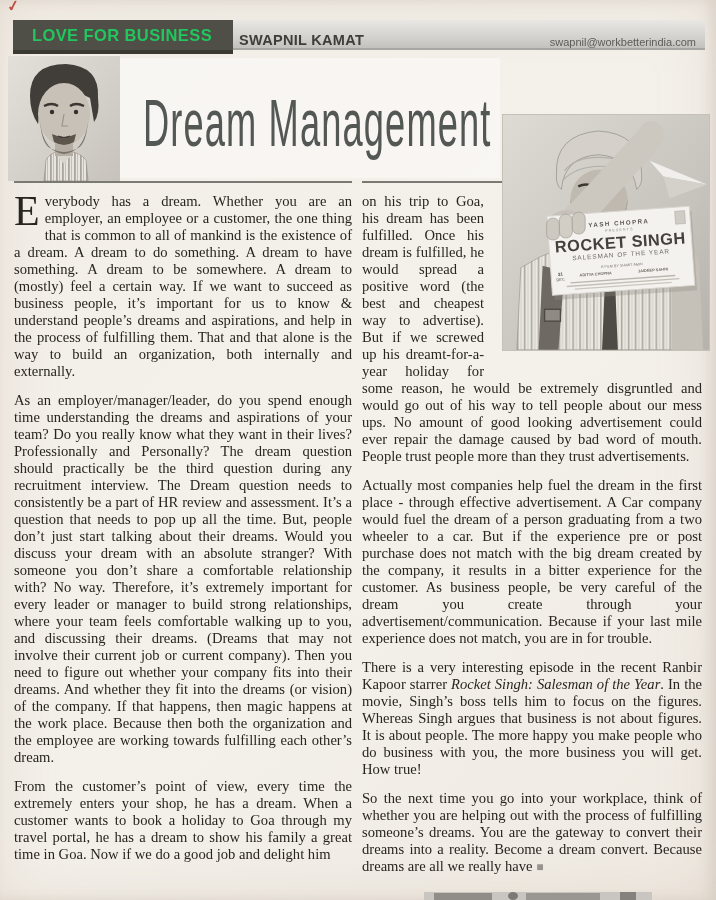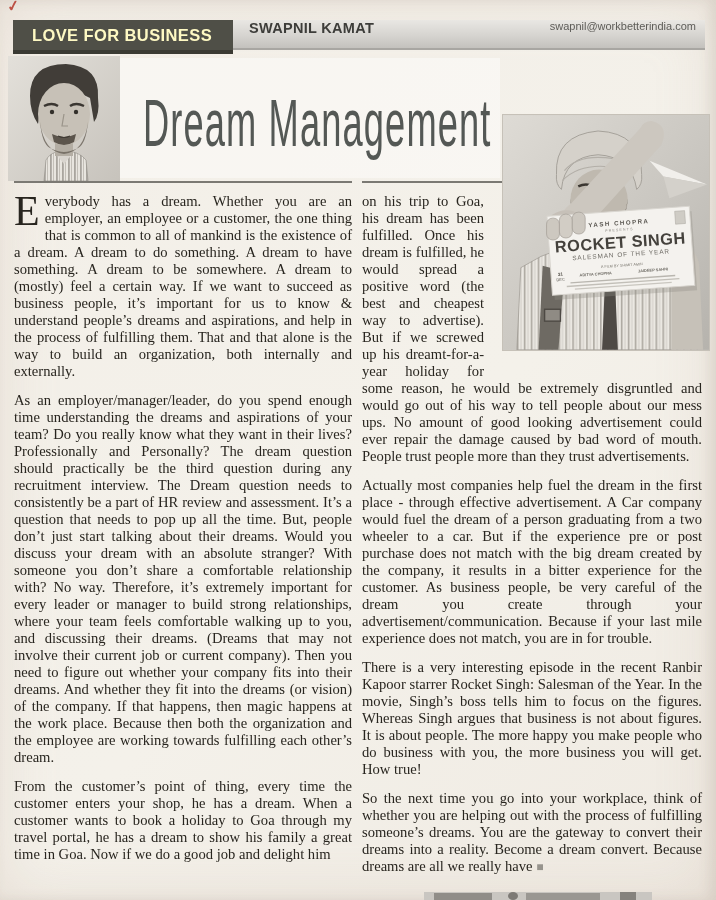--- a/index.html
+++ b/index.html
@@ -6,29 +6,29 @@
   .page{
     position:relative; width:716px; height:900px; margin:0 auto;
     background:linear-gradient(135deg,#f3efe8 0%,#f4f1ea 55%,#efeae2 100%);
     box-shadow:inset 0 0 60px rgba(186,160,140,.22), inset -6px 0 12px rgba(150,140,125,.18);
     overflow:hidden;
     font-family:"Liberation Serif", serif;
   }
   
   .masthead{position:absolute;left:13px;top:20px;width:692px;height:30px;display:flex;}
   .masthead-label{
-    background:#4f4f47;color:#fef9c3;display:flex;align-items:center;
+    background:#4f4f47;color:#22c55e;display:flex;align-items:center;
     font:700 16.5px/1 "Liberation Sans", sans-serif;letter-spacing:.4px;
     padding:0 21px 0 19px;border-bottom:4px solid #3a3a33;box-sizing:border-box;height:34px;
   }
   .masthead-right{
     flex:1;height:30px;box-sizing:border-box;
     background:linear-gradient(180deg,#e9e7e3 0%,#d6d4d0 55%,#c3c1bd 100%);
     border-bottom:2px solid #a8a6a2;
-    display:flex;align-items:flex-start;justify-content:space-between;padding:0 9px 0 16px;gap:38px;
+    display:flex;align-items:flex-end;justify-content:space-between;padding:0 9px 0 6px;gap:38px;
   }
   .author-name{font:700 14.5px "Liberation Sans", sans-serif;color:#3d3d3a;letter-spacing:.3px;}
   .author-email{font:400 11px "Liberation Sans", sans-serif;color:#5d5c58;}
   .red-mark{position:absolute;left:7px;top:-3px;color:#b5382b;font:700 15px "Liberation Sans",sans-serif;transform:rotate(-10deg);opacity:.85;}
   
   .title-band{position:absolute;left:118px;top:58px;width:382px;height:120px;background:rgba(255,255,255,.42);}
   .page-title{
     position:absolute;left:143px;top:88px;white-space:nowrap;
     font:400 66px/70px "Liberation Sans", sans-serif;color:#545855;
     letter-spacing:2px;transform:scaleX(.55);transform-origin:0 0;
@@ -40,21 +40,21 @@
   .col{position:absolute;top:181px;z-index:2;}
   .col-left{left:14px;width:338px;}
   .col-right{left:362px;width:340px;}
   .rule{height:4px;border-top:2px solid #7b7973;margin-bottom:6px;}
   .col p{
     margin:0 0 12px;font-size:14.6px;line-height:17px;color:#28251f;
     text-align:justify;
   }
   .dropcap{float:left;font:400 42px/34px "Liberation Serif", serif;color:#28251f;padding:1px 5px 0 0;}
   .photo-spacer{float:right;width:218px;height:172px;}
-  .italic{}
+  .italic{font-style:italic;}
   .end-mark{color:#97948d;font-size:12px;}
   
   .footer-frag{position:absolute;left:424px;top:892px;width:228px;height:8px;background:#c9c6c1;overflow:hidden;z-index:3;}
   .footer-frag .b1{position:absolute;left:10px;top:1px;width:58px;height:7px;background:#908d88;}
   .footer-frag .b2{position:absolute;left:84px;top:0;width:10px;height:8px;background:#7d7a75;border-radius:50%;}
   .footer-frag .b3{position:absolute;left:102px;top:1px;width:74px;height:7px;background:#9a9792;}
   .footer-frag .b4{position:absolute;left:196px;top:0;width:16px;height:8px;background:#85827d;}
 </style>
 </head>
 <body>
@@ -167,21 +167,21 @@
       <rect x="44" y="104" width="13" height="22" rx="6" fill="#cdc8c0" stroke="#a29d95" stroke-width=".7"></rect>
       <rect x="57" y="100" width="13" height="24" rx="6" fill="#d2cdc5" stroke="#a29d95" stroke-width=".7"></rect>
       <rect x="70" y="98" width="13" height="22" rx="6" fill="#cdc8c0" stroke="#a29d95" stroke-width=".7"></rect>
     </g>
   </svg>
 
   <div class="col col-left">
     <div class="rule"></div>
     <p><span class="dropcap">E</span><span>verybody has a dream. Whether you are an employer, an employee or a customer, the one thing that is common to all of mankind is the existence of a dream. A dream to do something. A dream to have something. A dream to be somewhere. A dream to (mostly) feel a certain way. If we want to succeed as business people, it’s important for us to know &amp; understand people’s dreams and aspirations, and help in the process of fulfilling them. That and that alone is the way to build an organization, both internally and externally.</span></p>
     <p>As an employer/manager/leader, do you spend enough time understanding the dreams and aspirations of your team? Do you really know what they want in their lives? Professionally and Personally? The dream question should practically be the third question during any recruitment interview. The Dream question needs to consistently be a part of HR review and assessment. It’s a question that needs to pop up all the time. But, people don’t just start talking about their dreams. Would you discuss your dream with an absolute stranger? With someone you don’t share a comfortable relationship with? No way. Therefore, it’s extremely important for every leader or manager to build strong relationships, where your team feels comfortable walking up to you, and discussing their dreams. (Dreams that may not involve their current job or current company). Then you need to figure out whether your company fits into their dreams. And whether they fit into the dreams (or vision) of the company. If that happens, then magic happens at the work place. Because then both the organization and the employee are working towards fulfilling each other’s dream.</p>
-    <p>From the customer’s point of thing, every time the customer enters your shop, he has a dream. When a customer wants to book a holiday to Goa through my travel portal, he has a dream to show his family a great time in Goa. Now if we do a good job and delight him</p>
+    <p>From the customer’s point of view, every time the extremely enters your shop, he has a dream. When a customer wants to book a holiday to Goa through my travel portal, he has a dream to show his family a great time in Goa. Now if we do a good job and delight him</p>
   </div>
 
   <div class="col col-right">
     <div class="rule"></div>
     <div class="photo-spacer"></div>
     <p>on his trip to Goa, his dream has been fulfilled. Once his dream is fulfilled, he would spread a positive word (the best and cheapest way to advertise). But if we screwed up his dreamt-for-a-year holiday for some reason, he would be extremely disgruntled and would go out of his way to tell people about our mess ups. No amount of good looking advertisement could ever repair the damage caused by bad word of mouth. People trust people more than they trust advertisements.</p>
     <p>Actually most companies help fuel the dream in the first place - through effective advertisement. A Car company would fuel the dream of a person graduating from a two wheeler to a car. But if the experience pre or post purchase does not match with the big dream created by the company, it results in a bitter experience for the customer. As business people, be very careful of the dream you create through your advertisement/communication. Because if your last mile experience does not match, you are in for trouble.</p>
     <p><span>There is a very interesting episode in the recent Ranbir Kapoor starrer </span><span class="italic">Rocket Singh: Salesman of the Year</span><span>. In the movie, Singh’s boss tells him to focus on the figures. Whereas Singh argues that business is not about figures. It is about people. The more happy you make people who do business with you, the more business you will get. How true!</span></p>
     <p><span>So the next time you go into your workplace, think of whether you are helping out with the process of fulfilling someone’s dreams. You are the gateway to convert their dreams into a reality. Become a dream convert. Because dreams are all we really have </span><span class="end-mark">■</span></p>
   </div>

